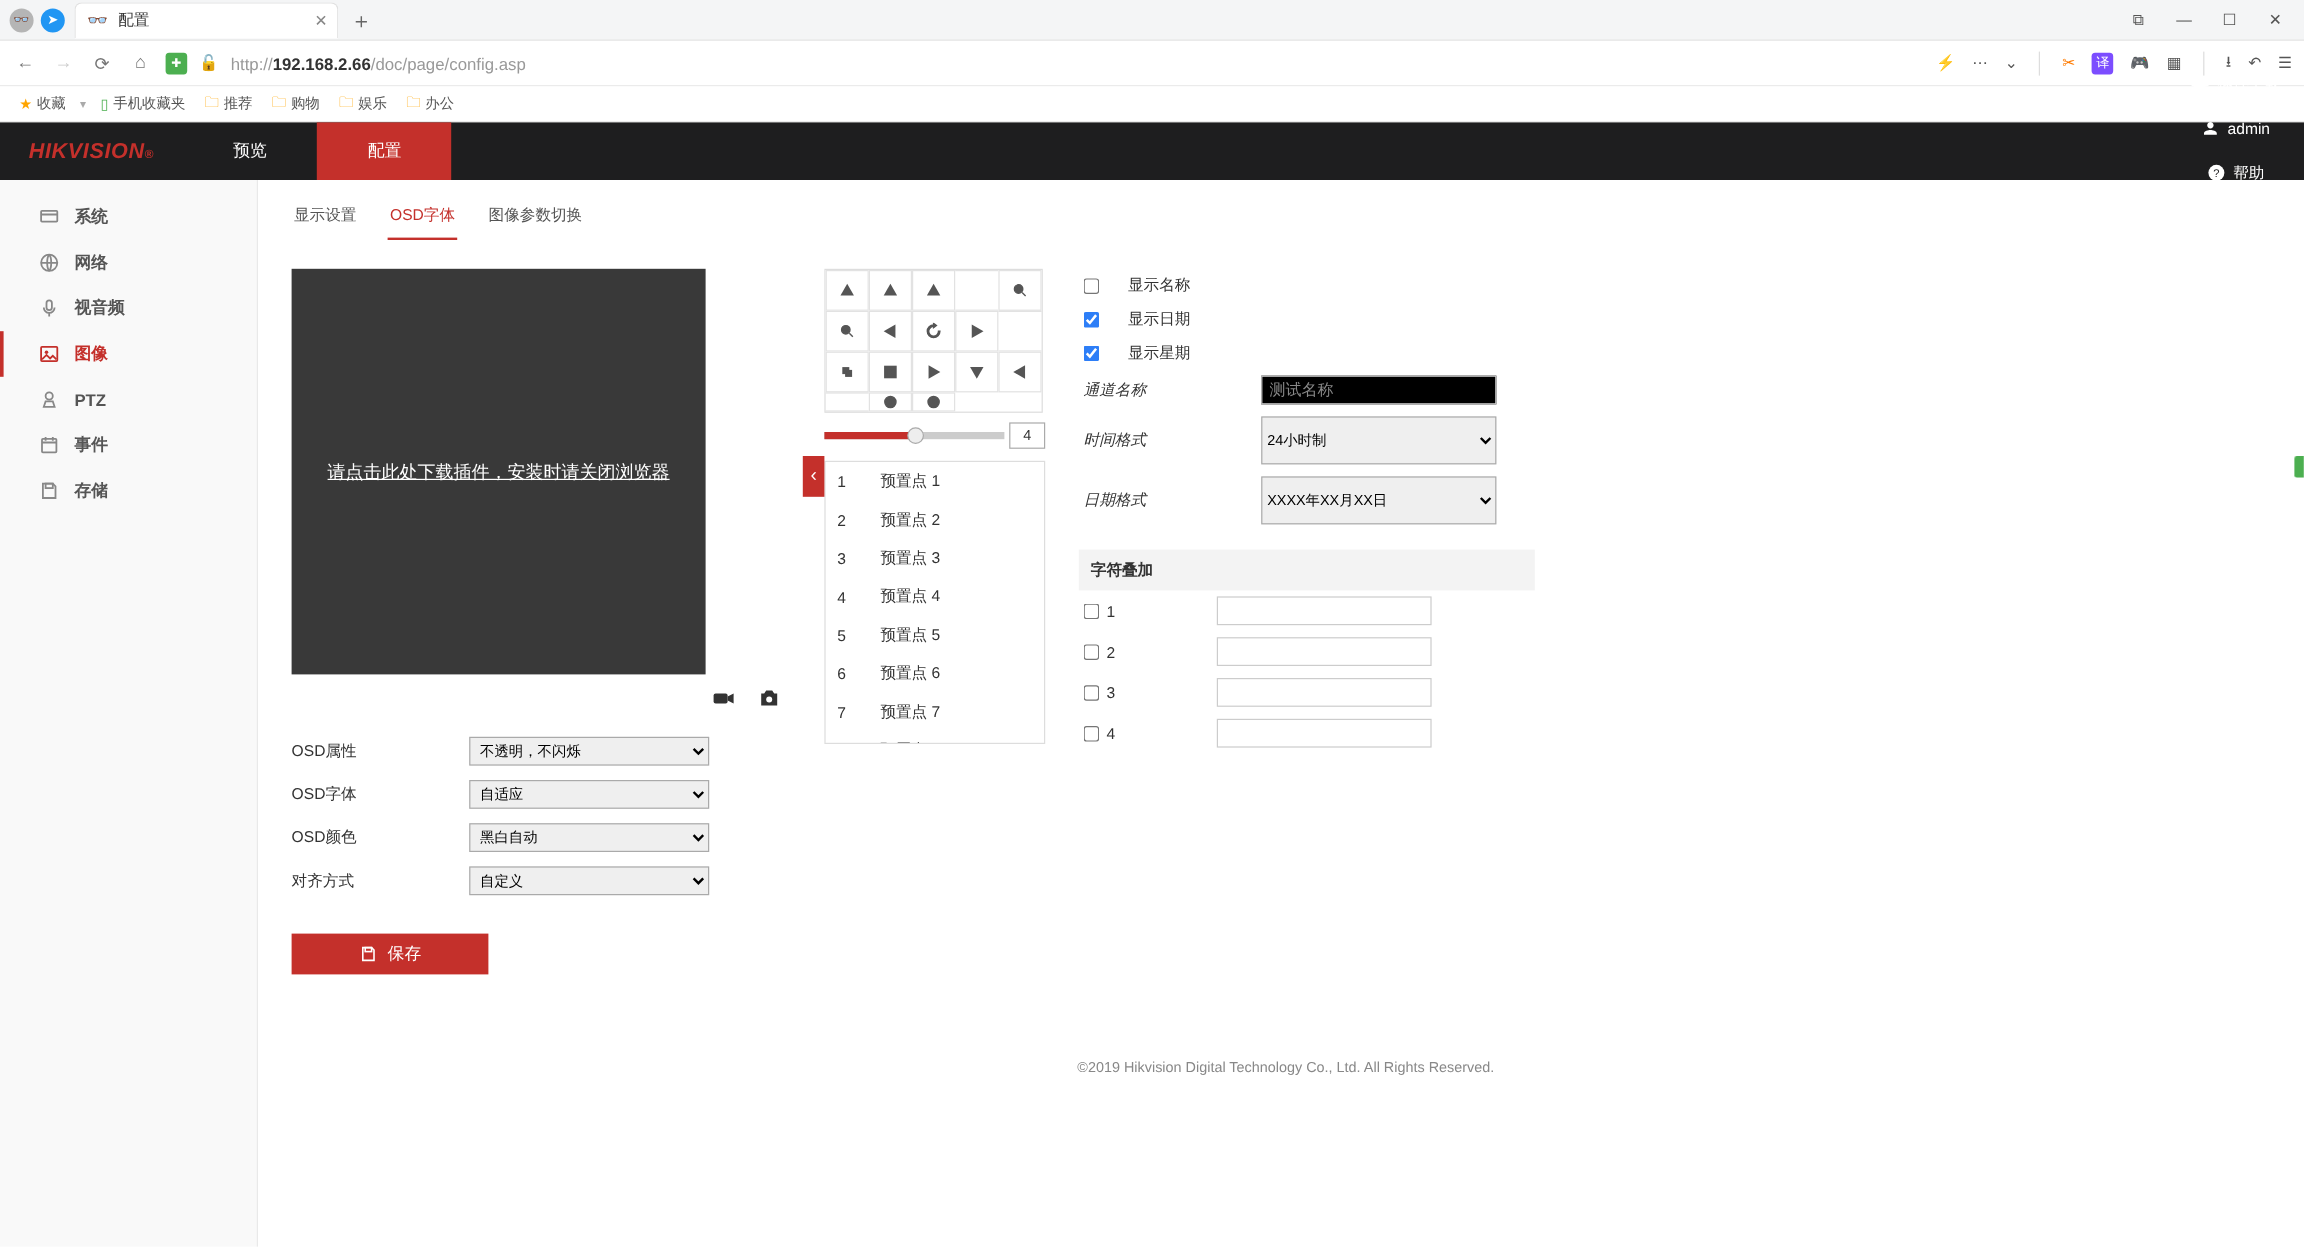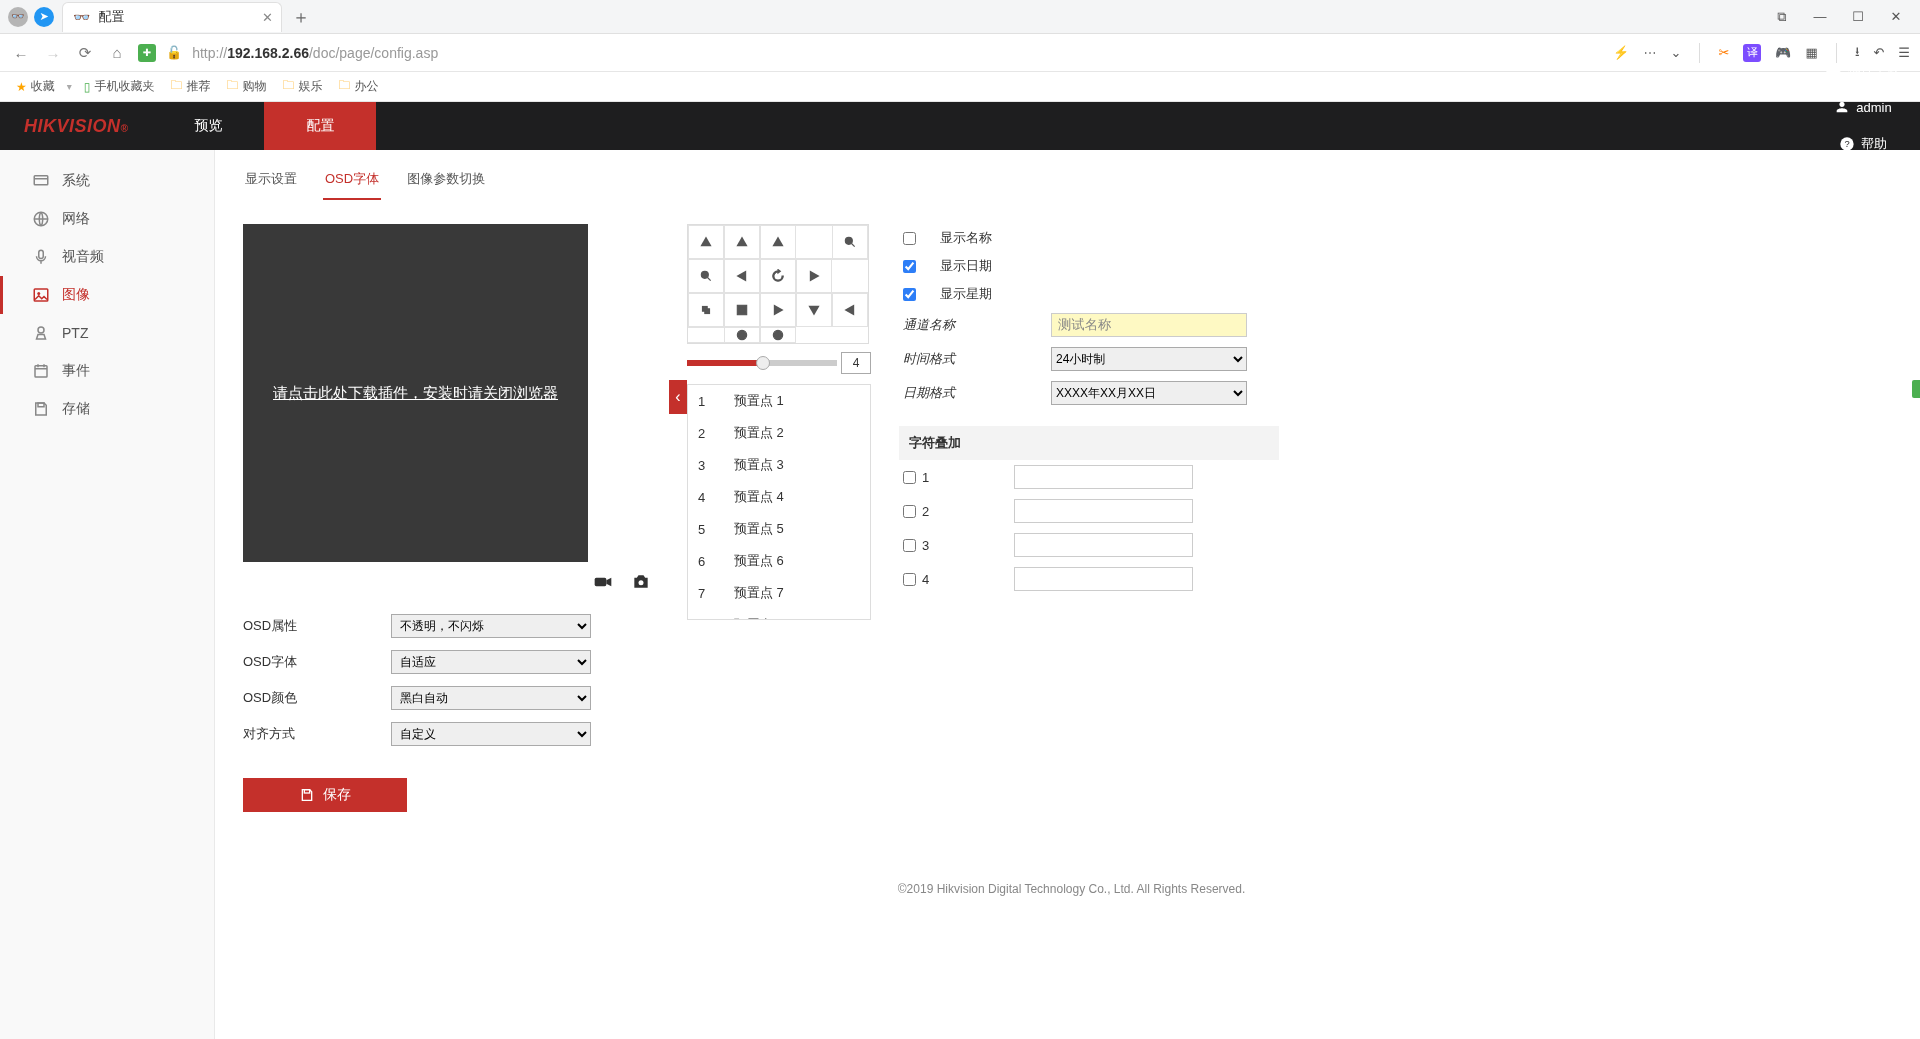--- a/index.html
+++ b/index.html
@@ -41,21 +41,21 @@
 .logo { padding:0 24px; font-style:italic; font-weight:bold; font-size:18px; color:#c4302b; letter-spacing:0.5px; }
 .logo .reg { font-size:10px; }
 .top-nav { display:flex; height:100%; }
 .top-nav-item { padding:0 42px; display:flex; align-items:center; color:#fff; font-size:14px; }
 .top-nav-item.active { background:#c4302b; }
 .top-right { margin-left:auto; display:flex; gap:20px; padding-right:20px; color:#fff; align-items:center; font-size:13px;flex-direction:column;}
 .top-right .item { display:flex; align-items:center; gap:6px; }
 .top-right svg, .top-right .ic { width:16px; height:16px; fill:#fff; }
 
 .app-body { display:flex; height: calc(1039px - 34px - 38px - 30px - 48px); background:#fff;}
-.sidebar { width:215px; background:#f9f9f9; border-right:1px solid #e9e9e9; padding-top:12px; }
+.sidebar { width:215px; background:#f9f9f9; border-right:1px solid #e9e9e9; padding-top:12px;font-weight:bold; }
 .sb-item { display:flex; align-items:center; gap:12px; padding:10px 22px 10px 32px; color:#555; font-size:14px; }
 .sb-item.active { color:#c4302b; border-left:3px solid #c4302b; padding-left:29px; }
 .sb-item svg { width:18px; height:18px; fill:#888; }
 .sb-item.active svg { fill:#c4302b; }
 
 .content { flex:1; padding:0 20px 20px 28px; position:relative; }
 .sub-tabs { display:flex; gap:24px; padding-top:14px; }
 .sub-tab { padding:6px 2px 10px 2px; font-size:13px; color:#555; border-bottom:2px solid transparent; }
 .sub-tab.active { color:#c4302b; border-bottom:2px solid #c4302b; }
 
@@ -91,22 +91,22 @@
 .collapse-handle { position:absolute; left:-18px; top:156px; width:18px; height:34px; background:#c4302b; display:flex; align-items:center; justify-content:center; }
 .collapse-handle::before { content:"‹"; color:#fff; font-size:16px; }
 
 
 .settings-col { width:400px; }
 .chk-row { display:flex; align-items:center; gap:24px; padding:5px 0; font-size:13px; }
 .chk-row input[type=checkbox] { accent-color:#2d7ef7; }
 .set-row { display:flex; align-items:center; padding:5px 0; }
 .set-row label { width:148px; font-size:13px;font-style:italic; }
 .set-row input[type=text] { width:196px; height:24px; border:1px solid #ccc; padding:0 6px; color:#888; }
-.set-row input[readonly] { background:#fef9c3; }
-.set-row select { width:196px; height:24px; border:1px solid #aaa; font-size:12px; }
+.set-row input[readonly] { background:#000000; }
+.set-row select { width:196px; height:40px; border:1px solid #aaa; font-size:12px; }
 .section-hdr { margin-top:16px; padding:8px 10px; background:#f3f3f3; font-size:13px; font-weight:bold; margin-left:-4px; width:380px;}
 .ov-row { display:flex; align-items:center; padding:5px 0; gap:6px;}
 .ov-row input[type=text] { width:196px; height:24px; border:1px solid #ccc; margin-left: auto; margin-right:110px;}
 .ov-row .ov-lbl { width:126px; }
 .copyright { text-align:center; color:#888; font-size:12px; margin-top:70px; }
 
 .side-indicator { position:fixed; right:0; top:380px; width:8px; height:18px; background:linear-gradient(#4CAF50,#4CAF50); border-radius:2px 0 0 2px; }
 </style>
 </head>
 <body>

